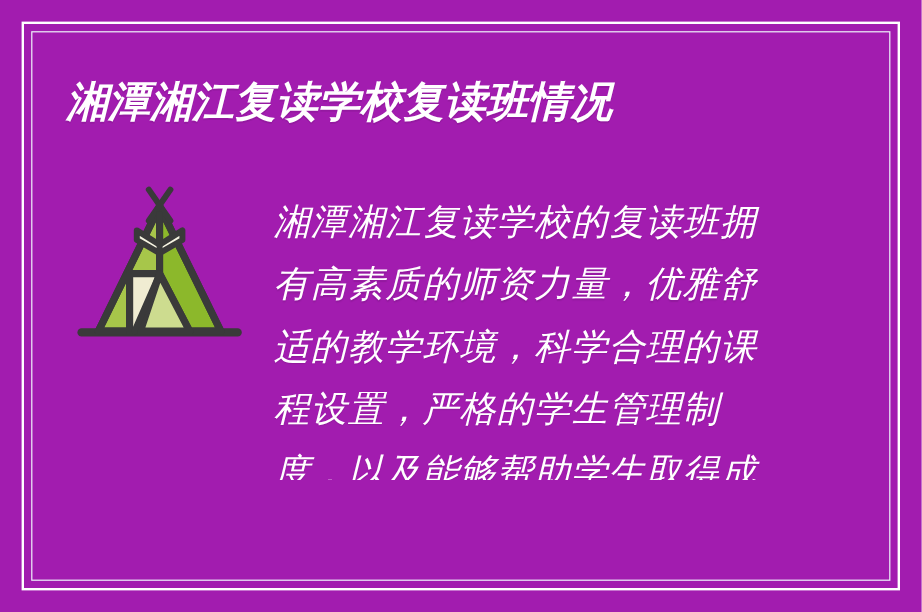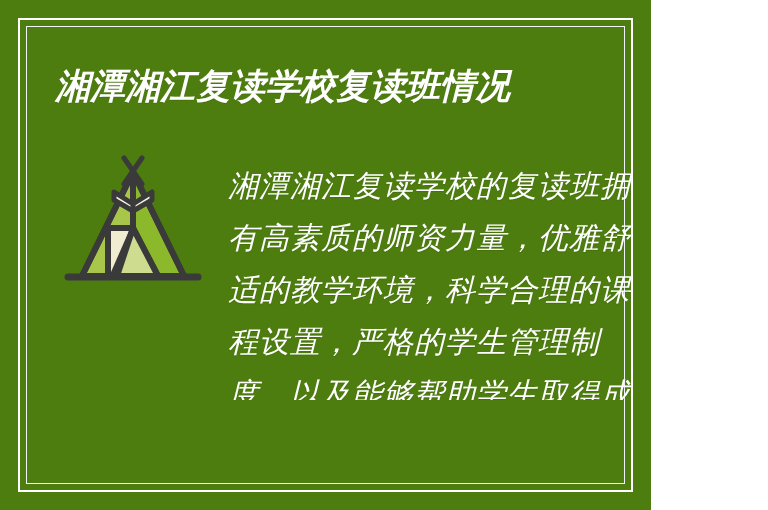--- a/index.html
+++ b/index.html
@@ -3,22 +3,22 @@
 <meta charset="utf-8">
 <style>
   * { margin:0; padding:0; box-sizing:border-box; }
   html, body {
     width:768px; height:510px;
     overflow:hidden;
     font-family:"Liberation Sans", sans-serif;
   }
   #poster {
     position:relative;
-    width:651px; height:510px;
-    background:#4d7c0f;
+    width:768px; height:510px;
+    background:#a21caf;
     overflow:hidden;
   }
 
   
   .frame-outer{
     position:absolute;
     left:18px; top:18px; right:18px; bottom:18px;
     border:2px solid #ffffff;
     pointer-events:none;
   }

